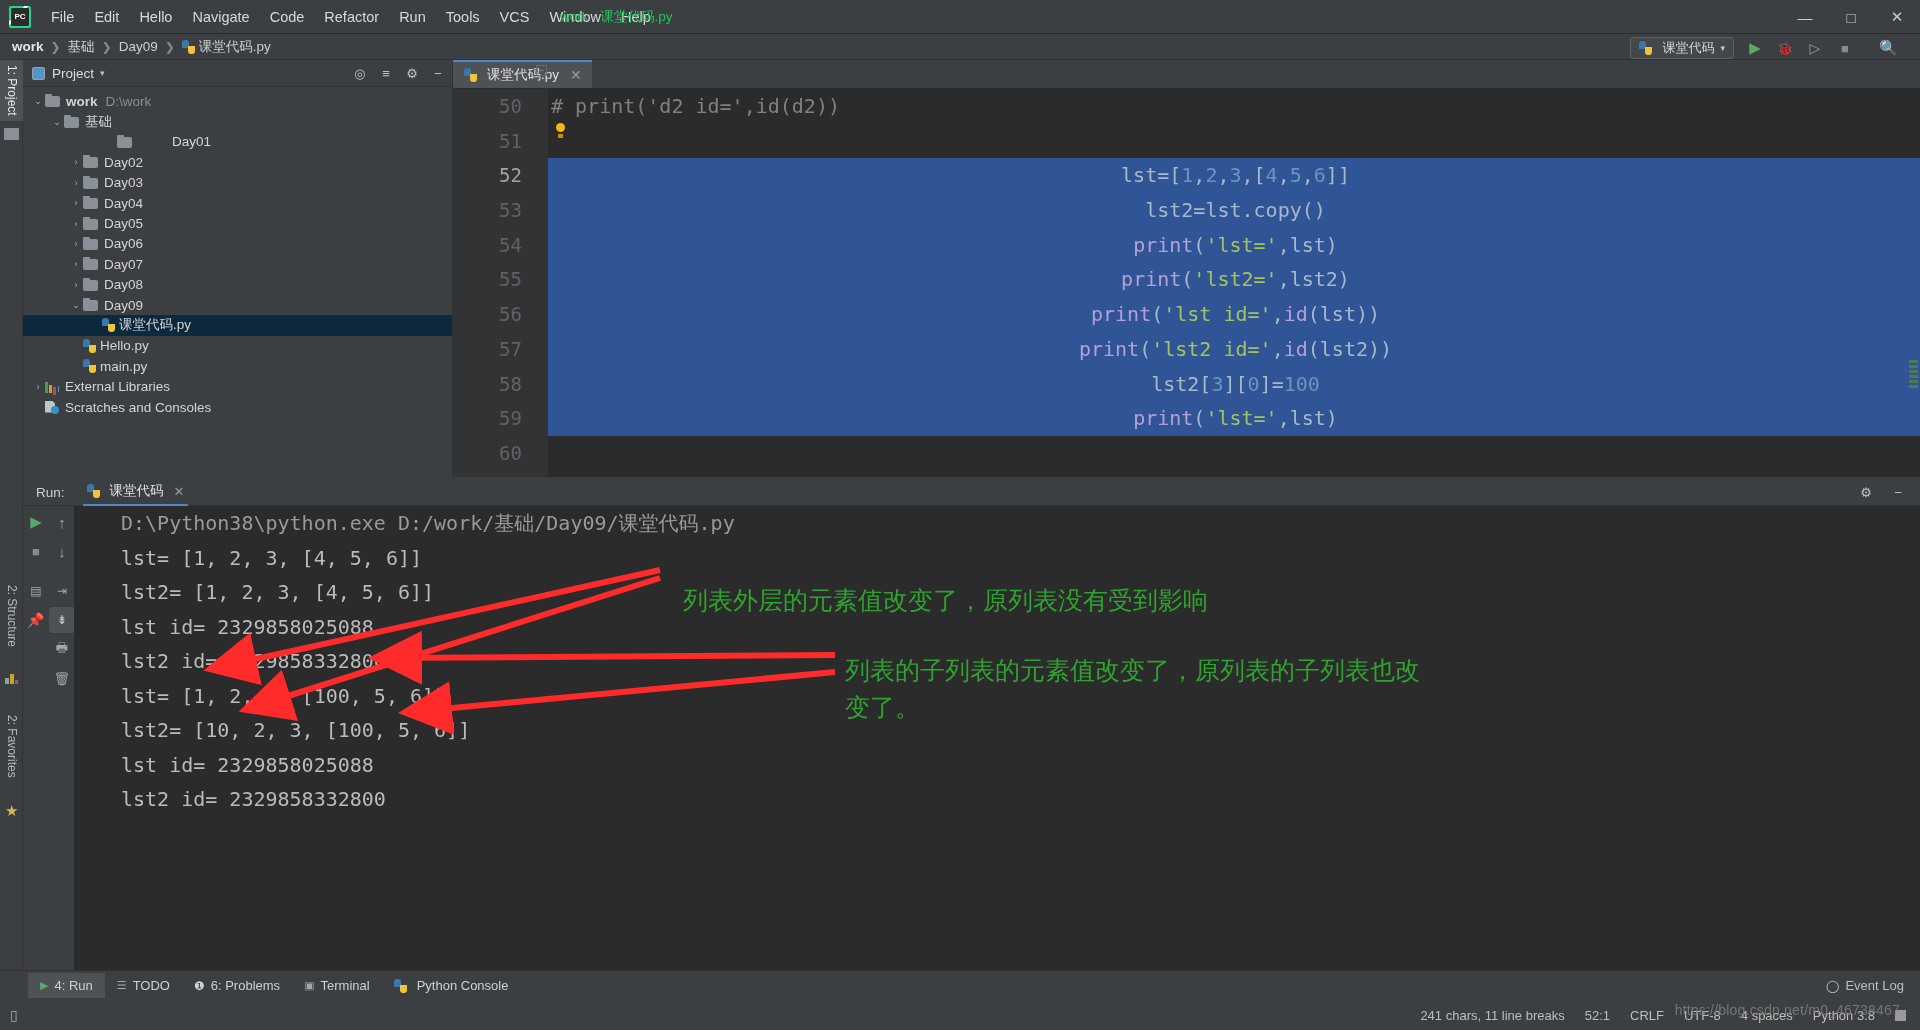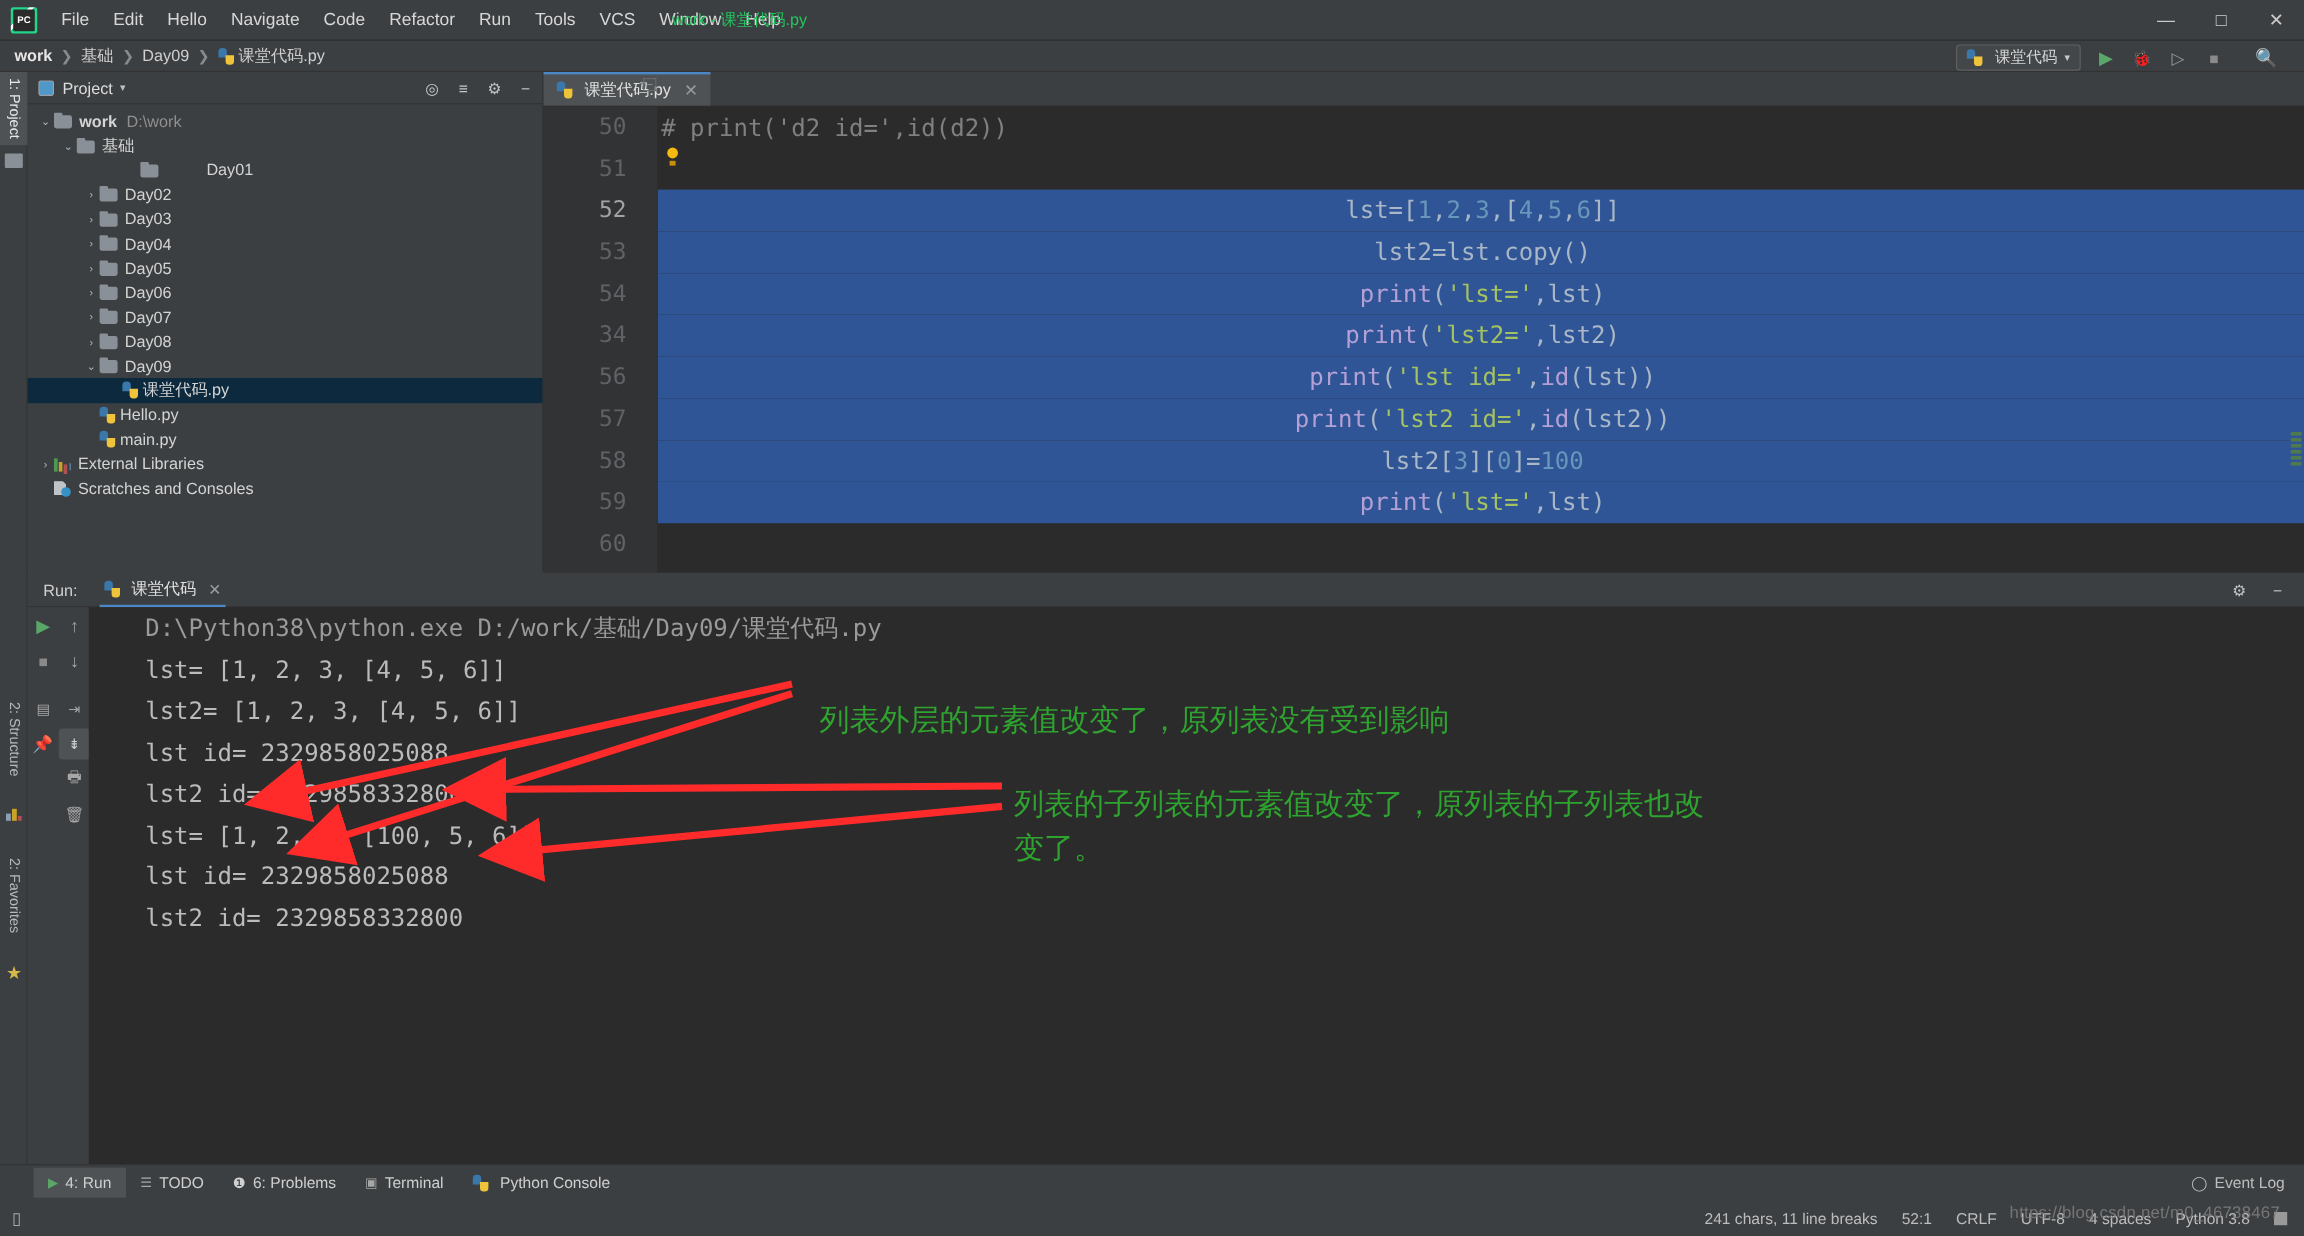--- a/index.html
+++ b/index.html
@@ -379,21 +379,21 @@
       <span class="arrow-sm">⌃</span>
       <span class="arrow-sm">⌄</span>
     </div>
 
     <div class="gutter" id="gutter">
         <div class="gline">50</div>
         <div class="gline">51</div>
         <div class="gline cur">52</div>
         <div class="gline">53</div>
         <div class="gline">54</div>
-        <div class="gline">34</div>
+        <div class="gline">55</div>
         <div class="gline">56</div>
         <div class="gline">57</div>
         <div class="gline">58</div>
         <div class="gline">59</div>
         <div class="gline">60</div>
       </div>
     <div class="foldmark">−</div>
     <div class="code" id="code">
         <div class="cline"><span class="k-cmt"># print('d2 id=',id(d2))</span></div>
         <div class="cline">&nbsp;</div>
@@ -471,20 +471,21 @@
       </div>
     </div>
 
     <div class="console" id="console" style="padding-top: 0px;">
         <div class="oline path">D:\Python38\python.exe D:/work/基础/Day09/课堂代码.py</div>
         <div class="oline">lst= [1, 2, 3, [4, 5, 6]]</div>
         <div class="oline">lst2= [1, 2, 3, [4, 5, 6]]</div>
         <div class="oline">lst id= 2329858025088</div>
         <div class="oline">lst2 id= 2329858332800</div>
         <div class="oline">lst= [1, 2, 3, [100, 5, 6]]</div>
+        <div class="oline">lst2= [10, 2, 3, [100, 5, 6]]</div>
         <div class="oline">lst id= 2329858025088</div>
         <div class="oline">lst2 id= 2329858332800</div>
       </div>
   </div>
 
   <div class="anno" style="left:683px; top:582px; width:700px">列表外层的元素值改变了，原列表没有受到影响</div>
   <div class="anno" style="left:845px; top:652px; width:740px">列表的子列表的元素值改变了，原列表的子列表也改
 变了。</div>
 
   <svg style="position:absolute;left:0;top:480px;width:1920px;height:400px;pointer-events:none">

